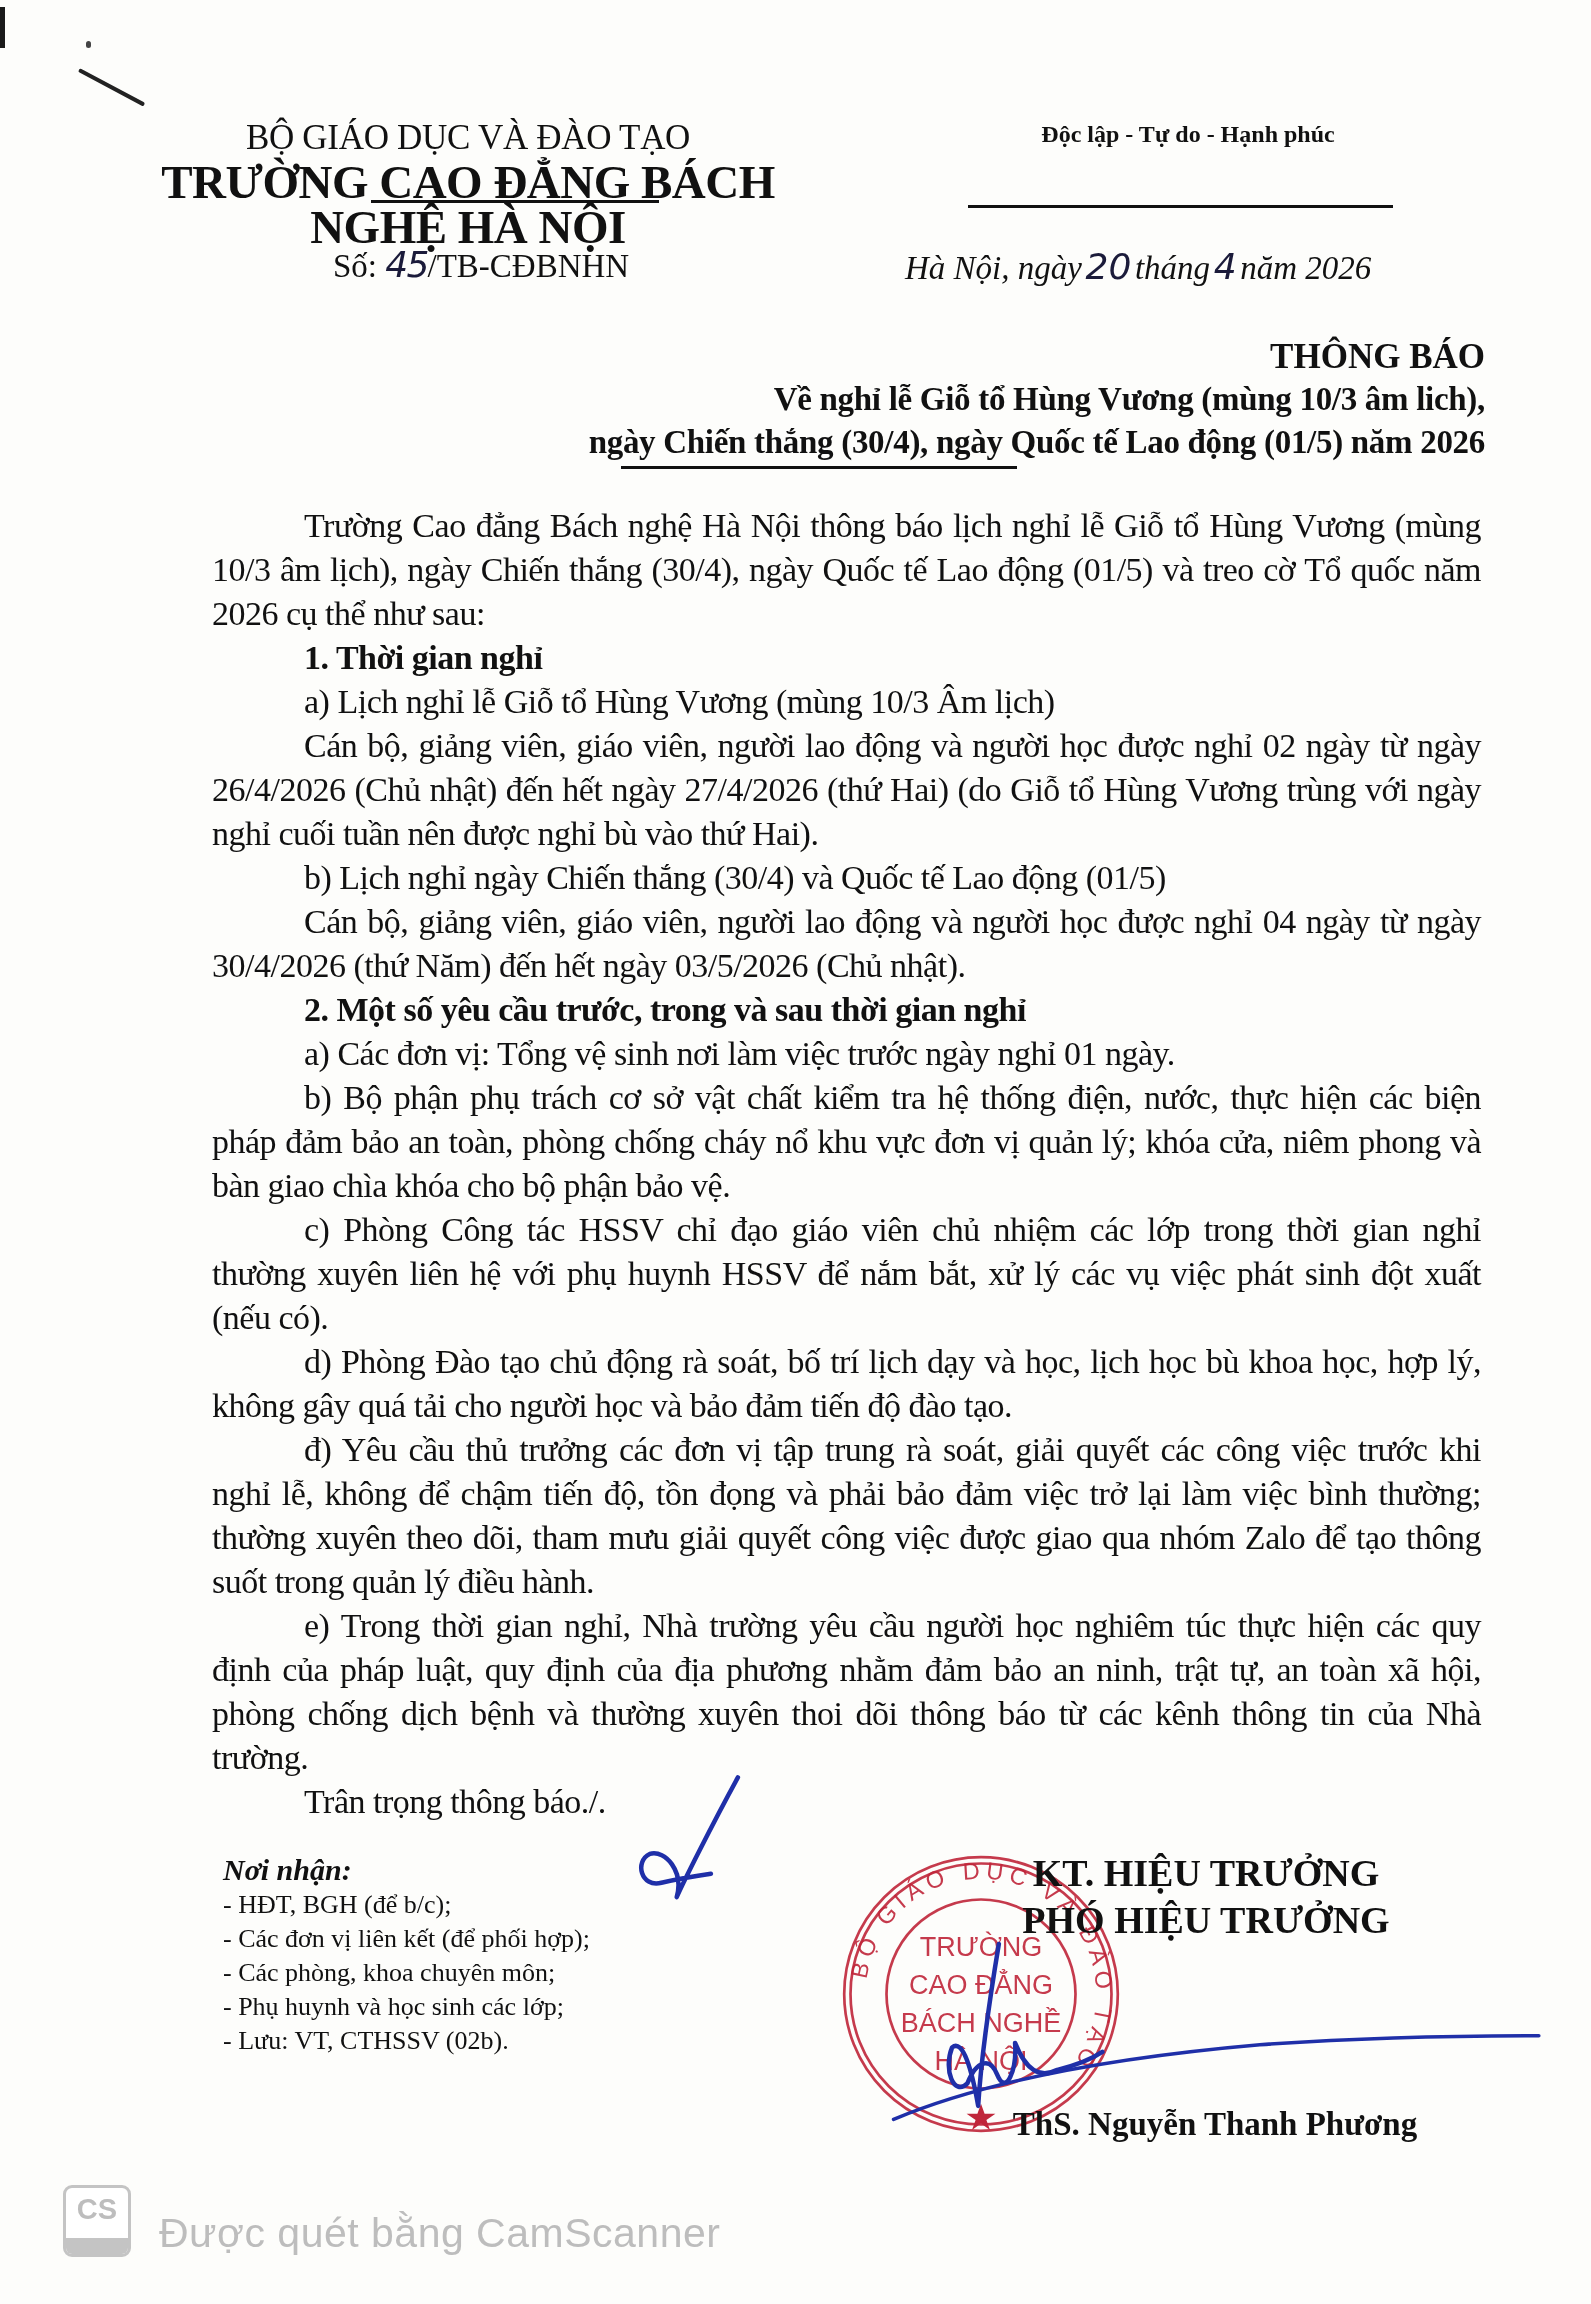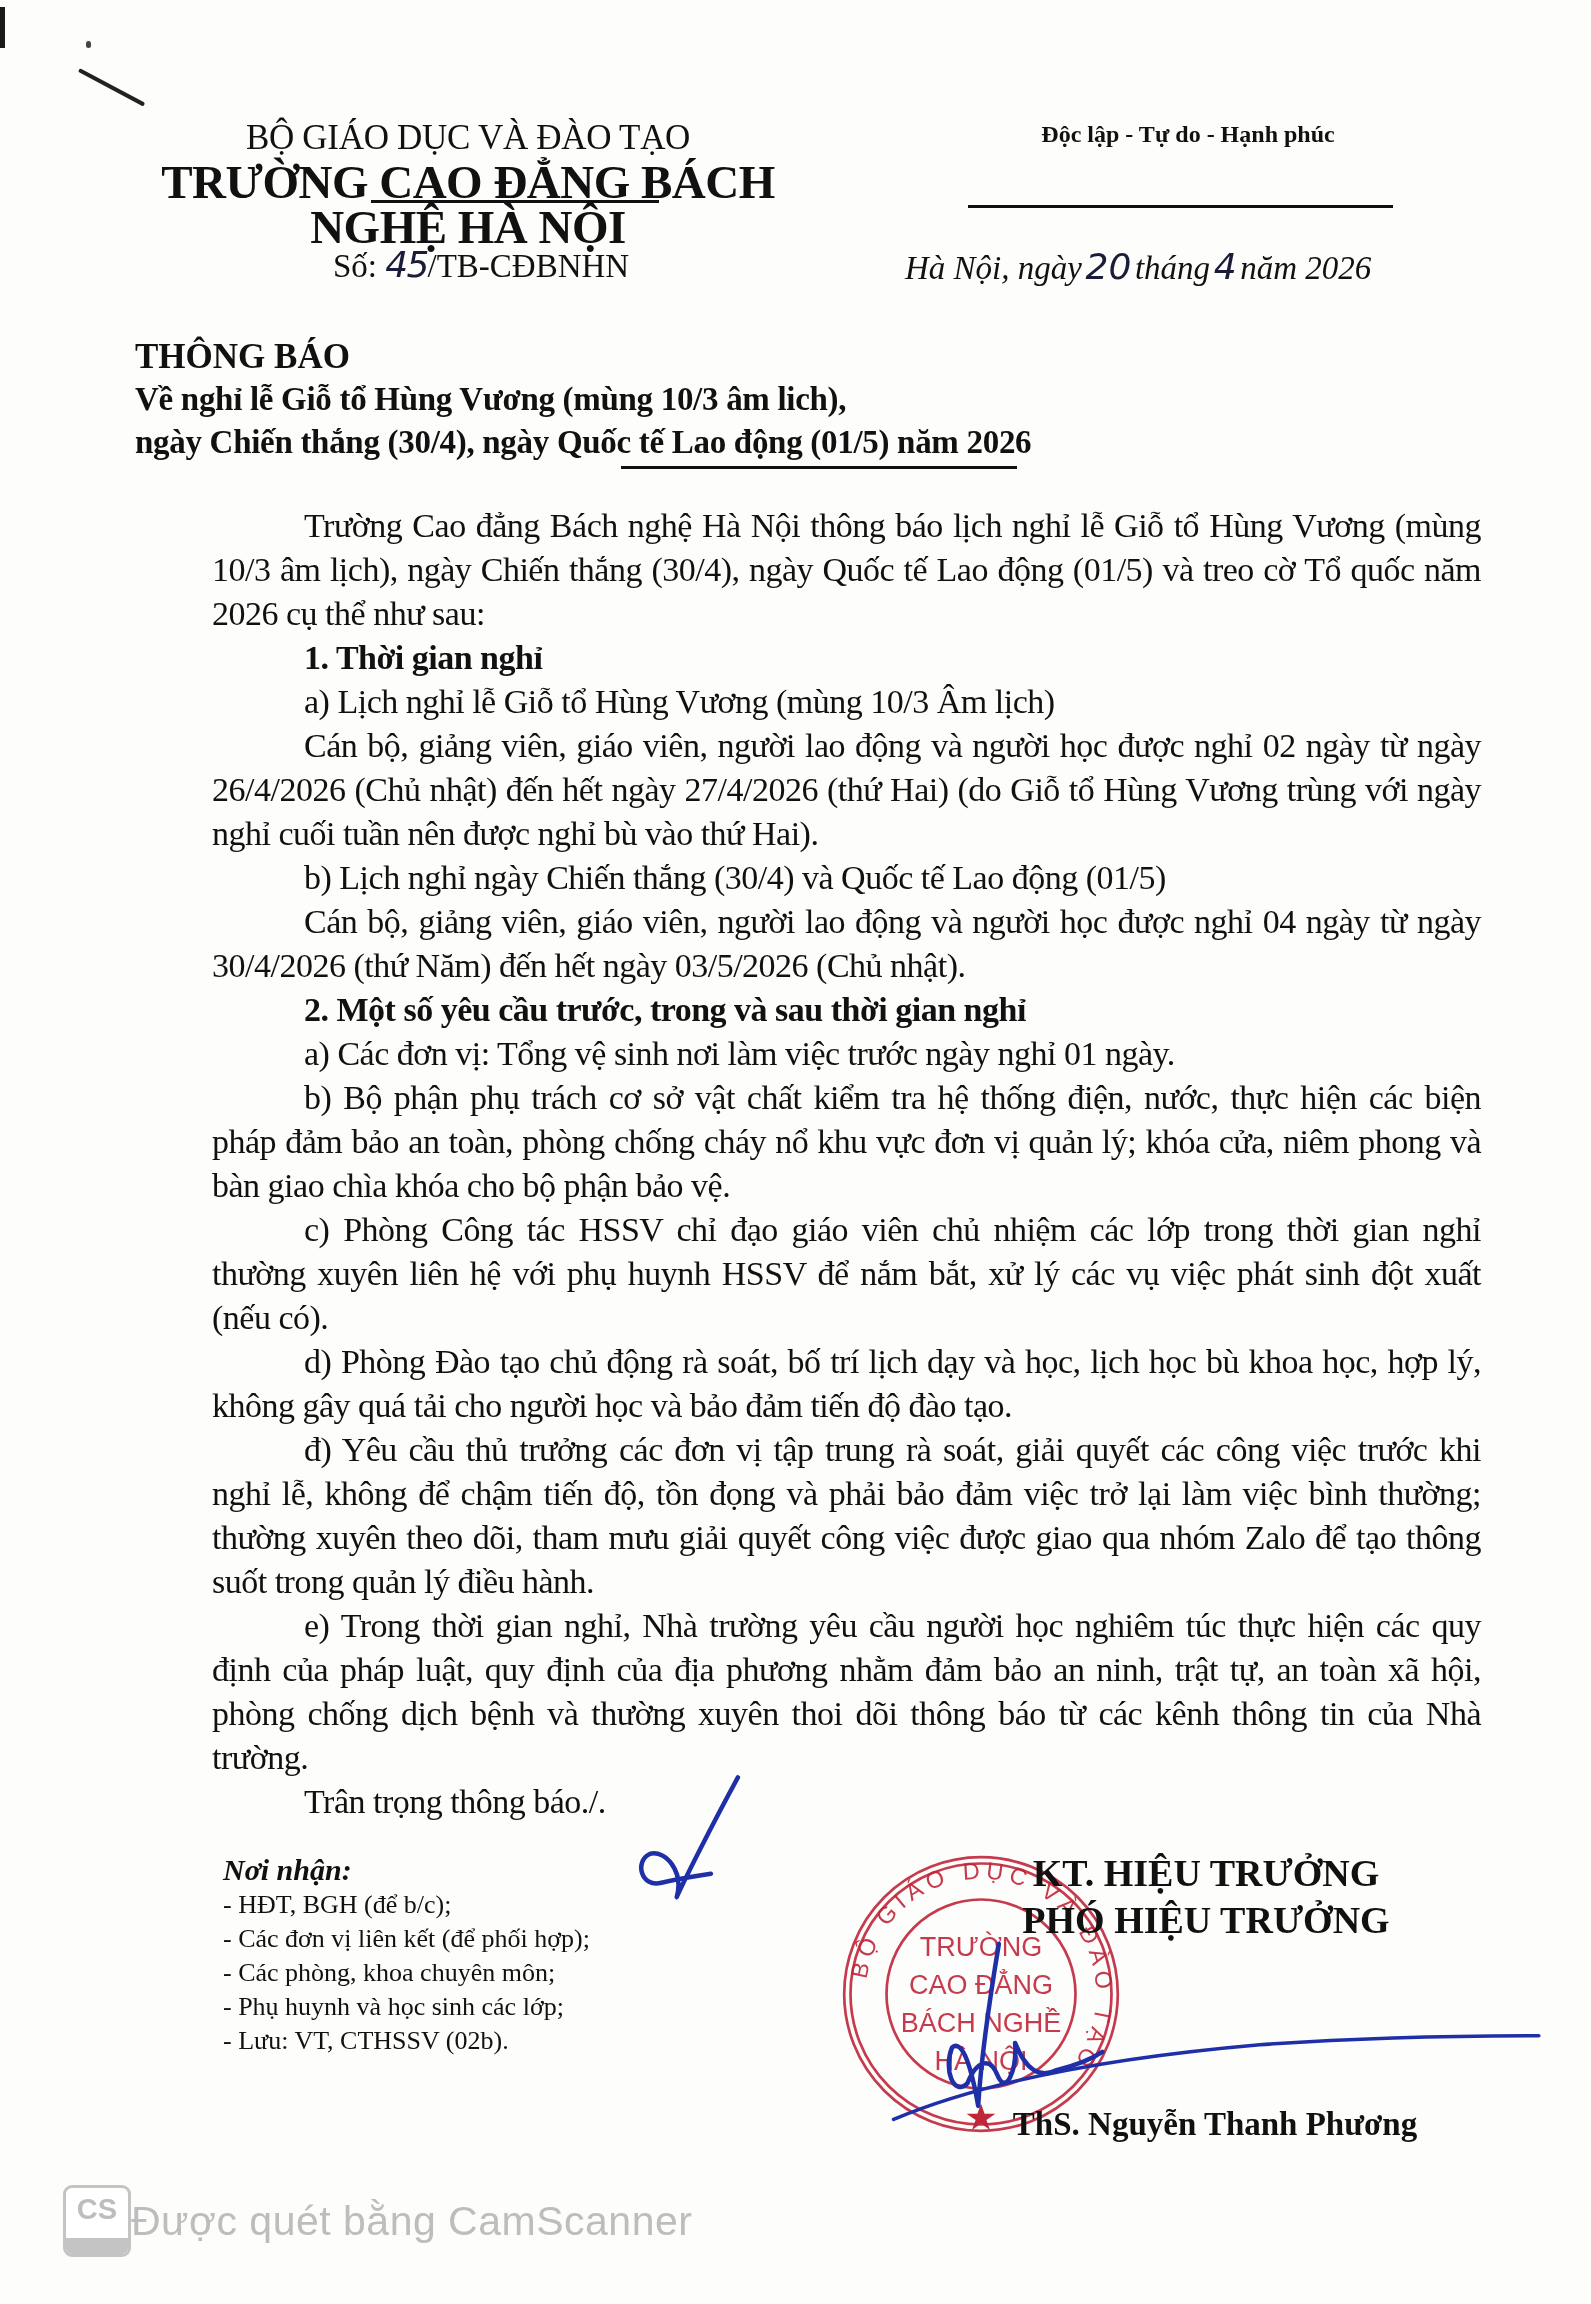--- a/index.html
+++ b/index.html
@@ -20,40 +20,40 @@
   .hdr-r1 { font-size: 34px; line-height: 45px; font-weight: bold; letter-spacing: -0.9px; }
   .hdr-r2 { font-size: 24px; line-height: 45px; font-weight: bold; }
   .uline-left { left: 371px; top: 200px; width: 288px; height: 2.7px; background: #111; }
   .uline-right { left: 968px; top: 205px; width: 425px; height: 2.7px; background: #111; }
 
   .docno { left: 333px; top: 243px; font-size: 33px; line-height: 43px; text-align: right; }
   .docno .hand { font-family: "DejaVu Sans", sans-serif; font-style: italic; font-size: 36px; color: #1b1b3a; letter-spacing: -1.8px; }
   .dateline { left: 905px; top: 245px; font-size: 33px; line-height: 43px; font-style: italic; }
   .dateline .hand { font-family: "DejaVu Sans", sans-serif; font-size: 36px; color: #1b1b3a; font-style: italic; margin: 0 3.6px; }
 
-  .title-block { left: 135px; top: 335px; width: 1350px; text-align: left; font-weight: bold; }
+  .title-block { left: 135px; top: 335px; width: 1350px; text-align: right; font-weight: bold; }
   .title-main { font-size: 35px; line-height: 43px; }
   .title-sub { font-size: 33px; line-height: 43px; letter-spacing: -0.3px; }
   .uline-title { left: 621px; top: 466px; width: 396px; height: 2.7px; background: #111; }
 
   .body { left: 212px; top: 504px; width: 1269px; font-size: 34px; line-height: 44px; text-align: justify; letter-spacing: -0.5px; }
   .body p { margin: 0; text-indent: 92px; }
   .body p.b { font-weight: bold; }
 
   .recipients { left: 223px; top: 1852px; width: 576px; }
   .recipients-title { font-size: 30px; line-height: 36px; font-style: italic; font-weight: bold; }
   .recipients-item { font-size: 26px; line-height: 34px; }
 
   .sign-block { left: 936px; top: 1850px; width: 540px; text-align: center; font-weight: bold; font-size: 38px; line-height: 47px; }
   .signer { left: 945px; top: 2103px; width: 540px; text-align: center; font-weight: bold; font-size: 33px; line-height: 43px; }
 
   .stamp { left: 837px; top: 1850px; width: 288px; height: 288px; }
   .sig-svg { left: 0; top: 0; width: 1591px; height: 2304px; pointer-events: none; }
 
-  .footer { left: 63px; top: 2185px; display: flex; align-items: center; gap: 0; color: #b9b9b9; }
+  .footer { left: 63px; top: 2185px; display: flex; align-items: flex-end; gap: 28px; color: #b9b9b9; }
   .cs-logo { width: 68px; height: 72px; border: 3.6px solid #c4c4c4; border-radius: 9px; box-sizing: border-box; position: relative; background: #fff; overflow: hidden; }
   .cs-logo .cs-txt { position: absolute; left: 0; right: 0; top: 5.4px; text-align: center; font-family: "Liberation Sans", sans-serif; font-weight: bold; font-size: 29px; color: #bdbdbd; }
   .cs-logo .cs-bar { position: absolute; left: 0; right: 0; bottom: 0; height: 16px; background: #c4c4c4; }
   .footer-text { font-family: "Liberation Sans", "DejaVu Sans", sans-serif; font-size: 41px; color: #bdbdbd; letter-spacing: 0.5px; }
 </style>
 </head>
 <body>
 
 <div class="abs edge-bar"></div>
 <div class="abs stray-mark"></div>

